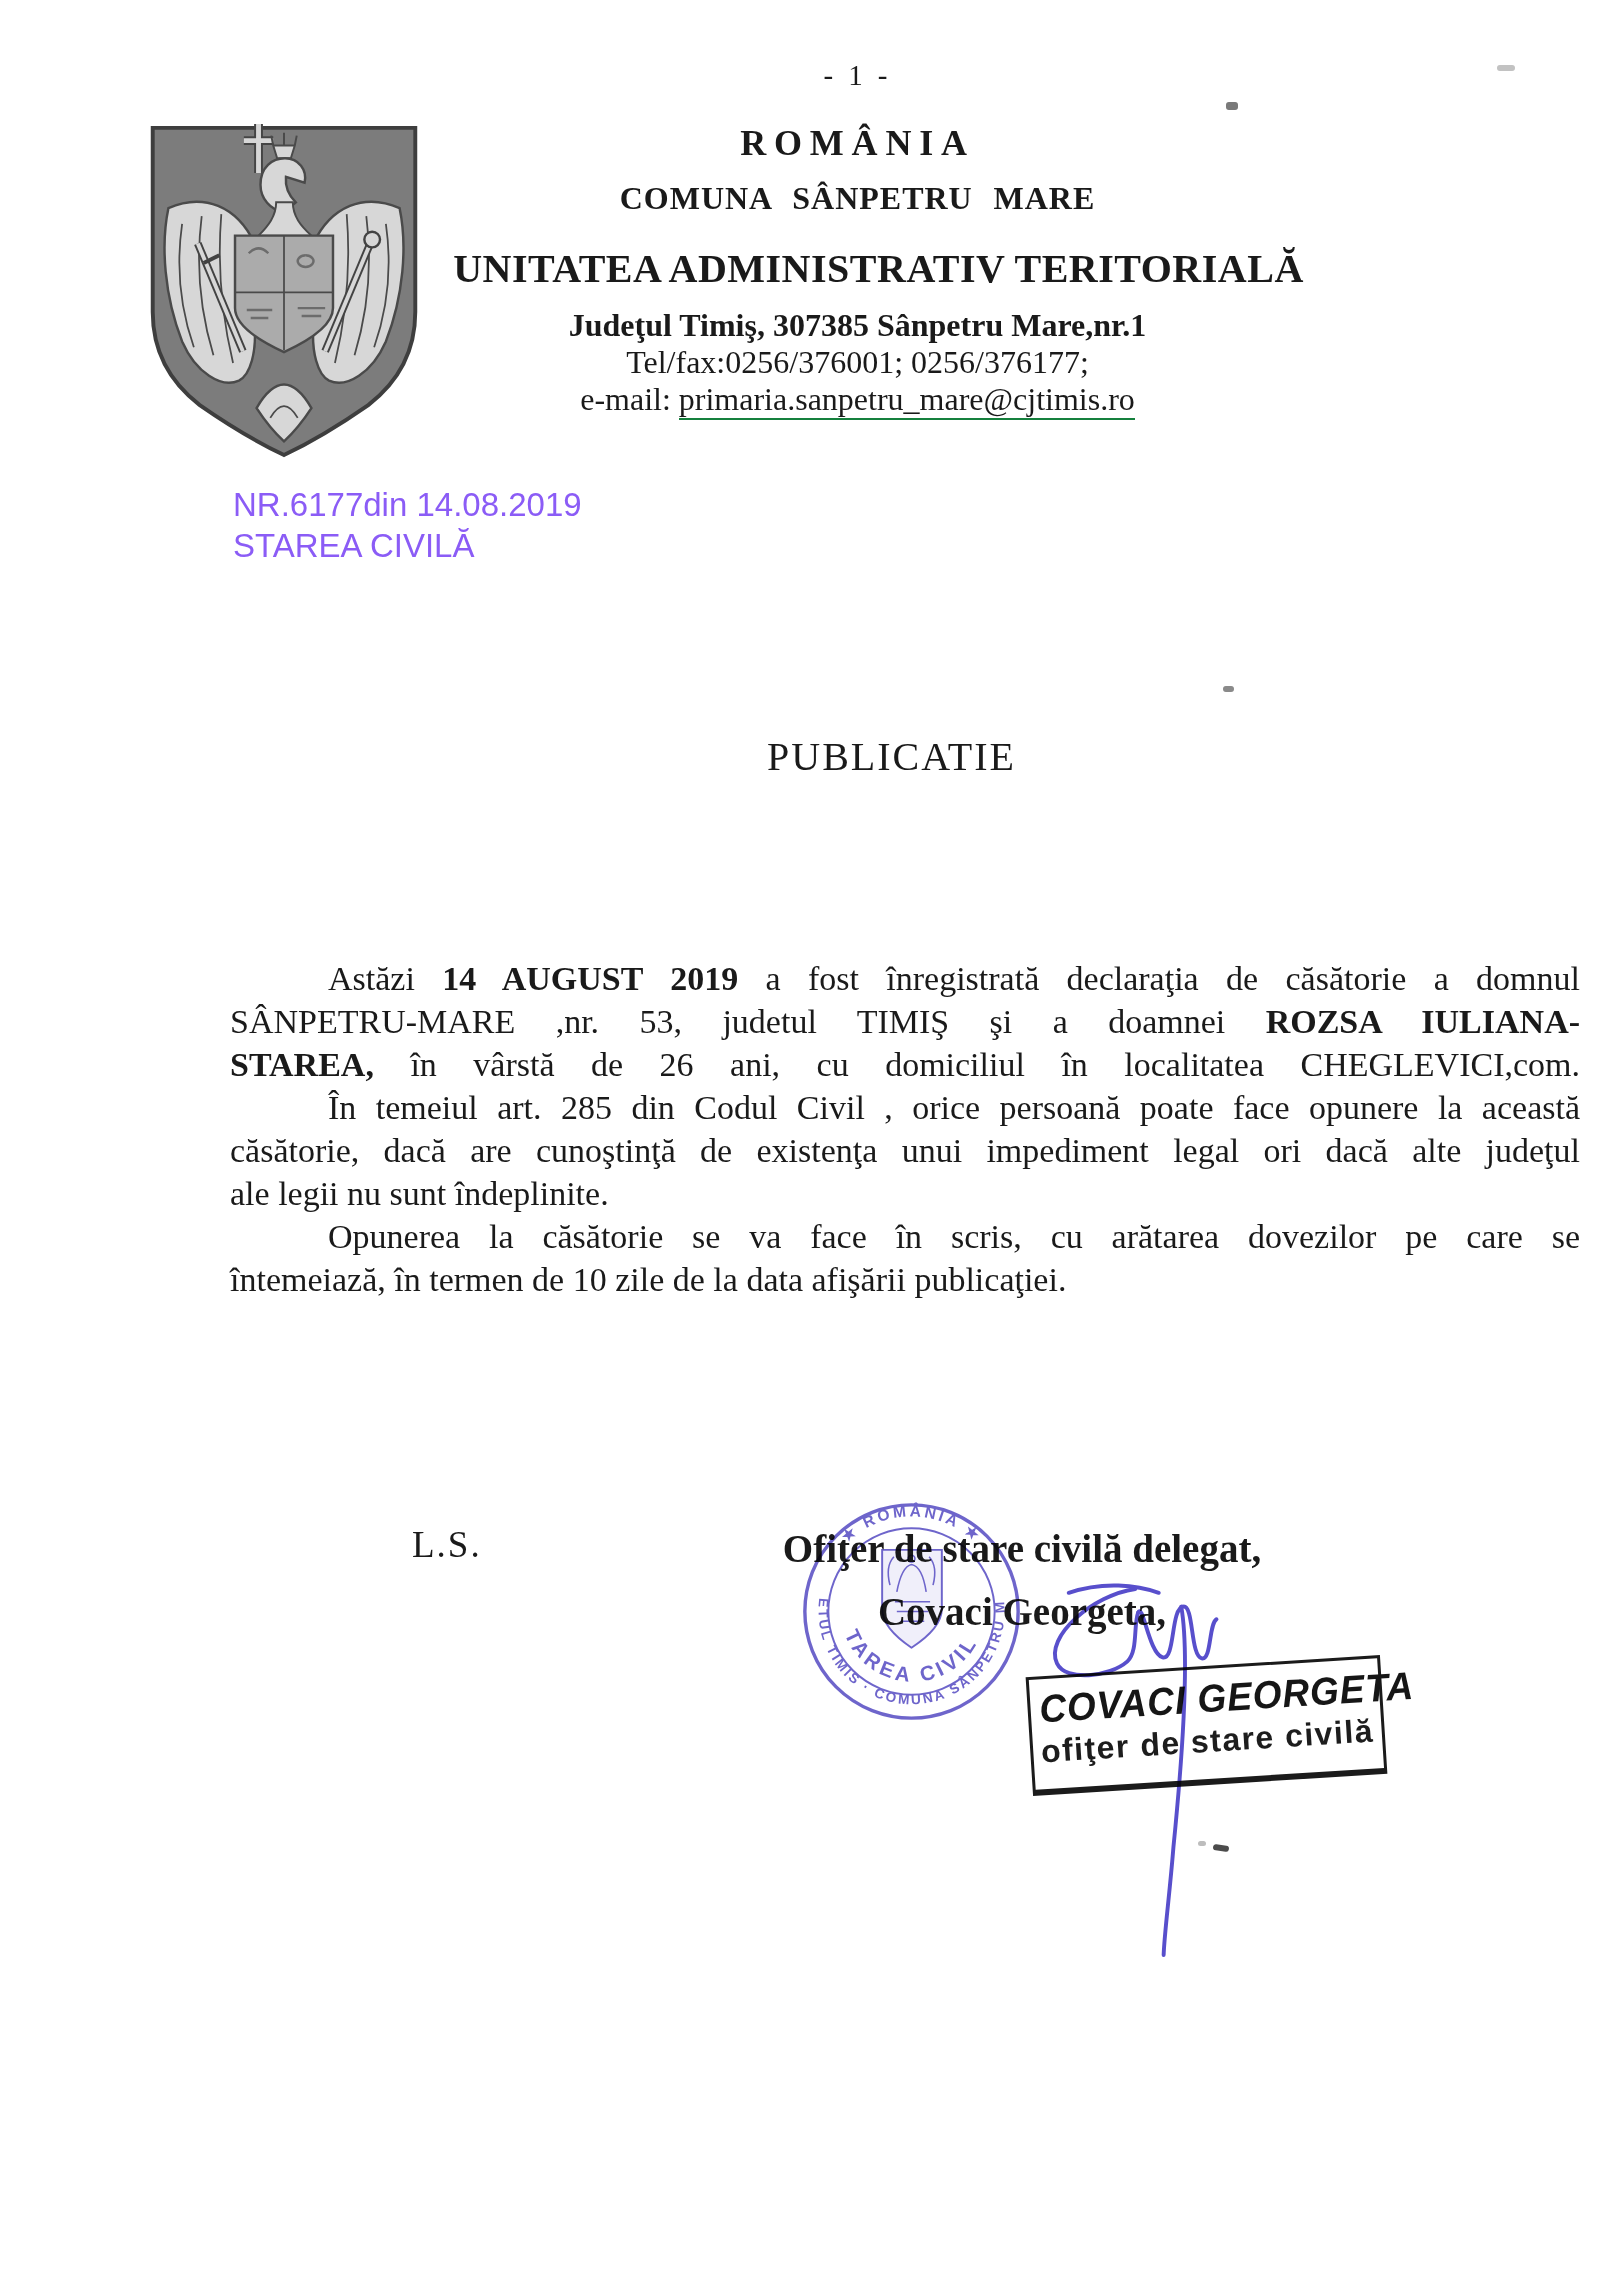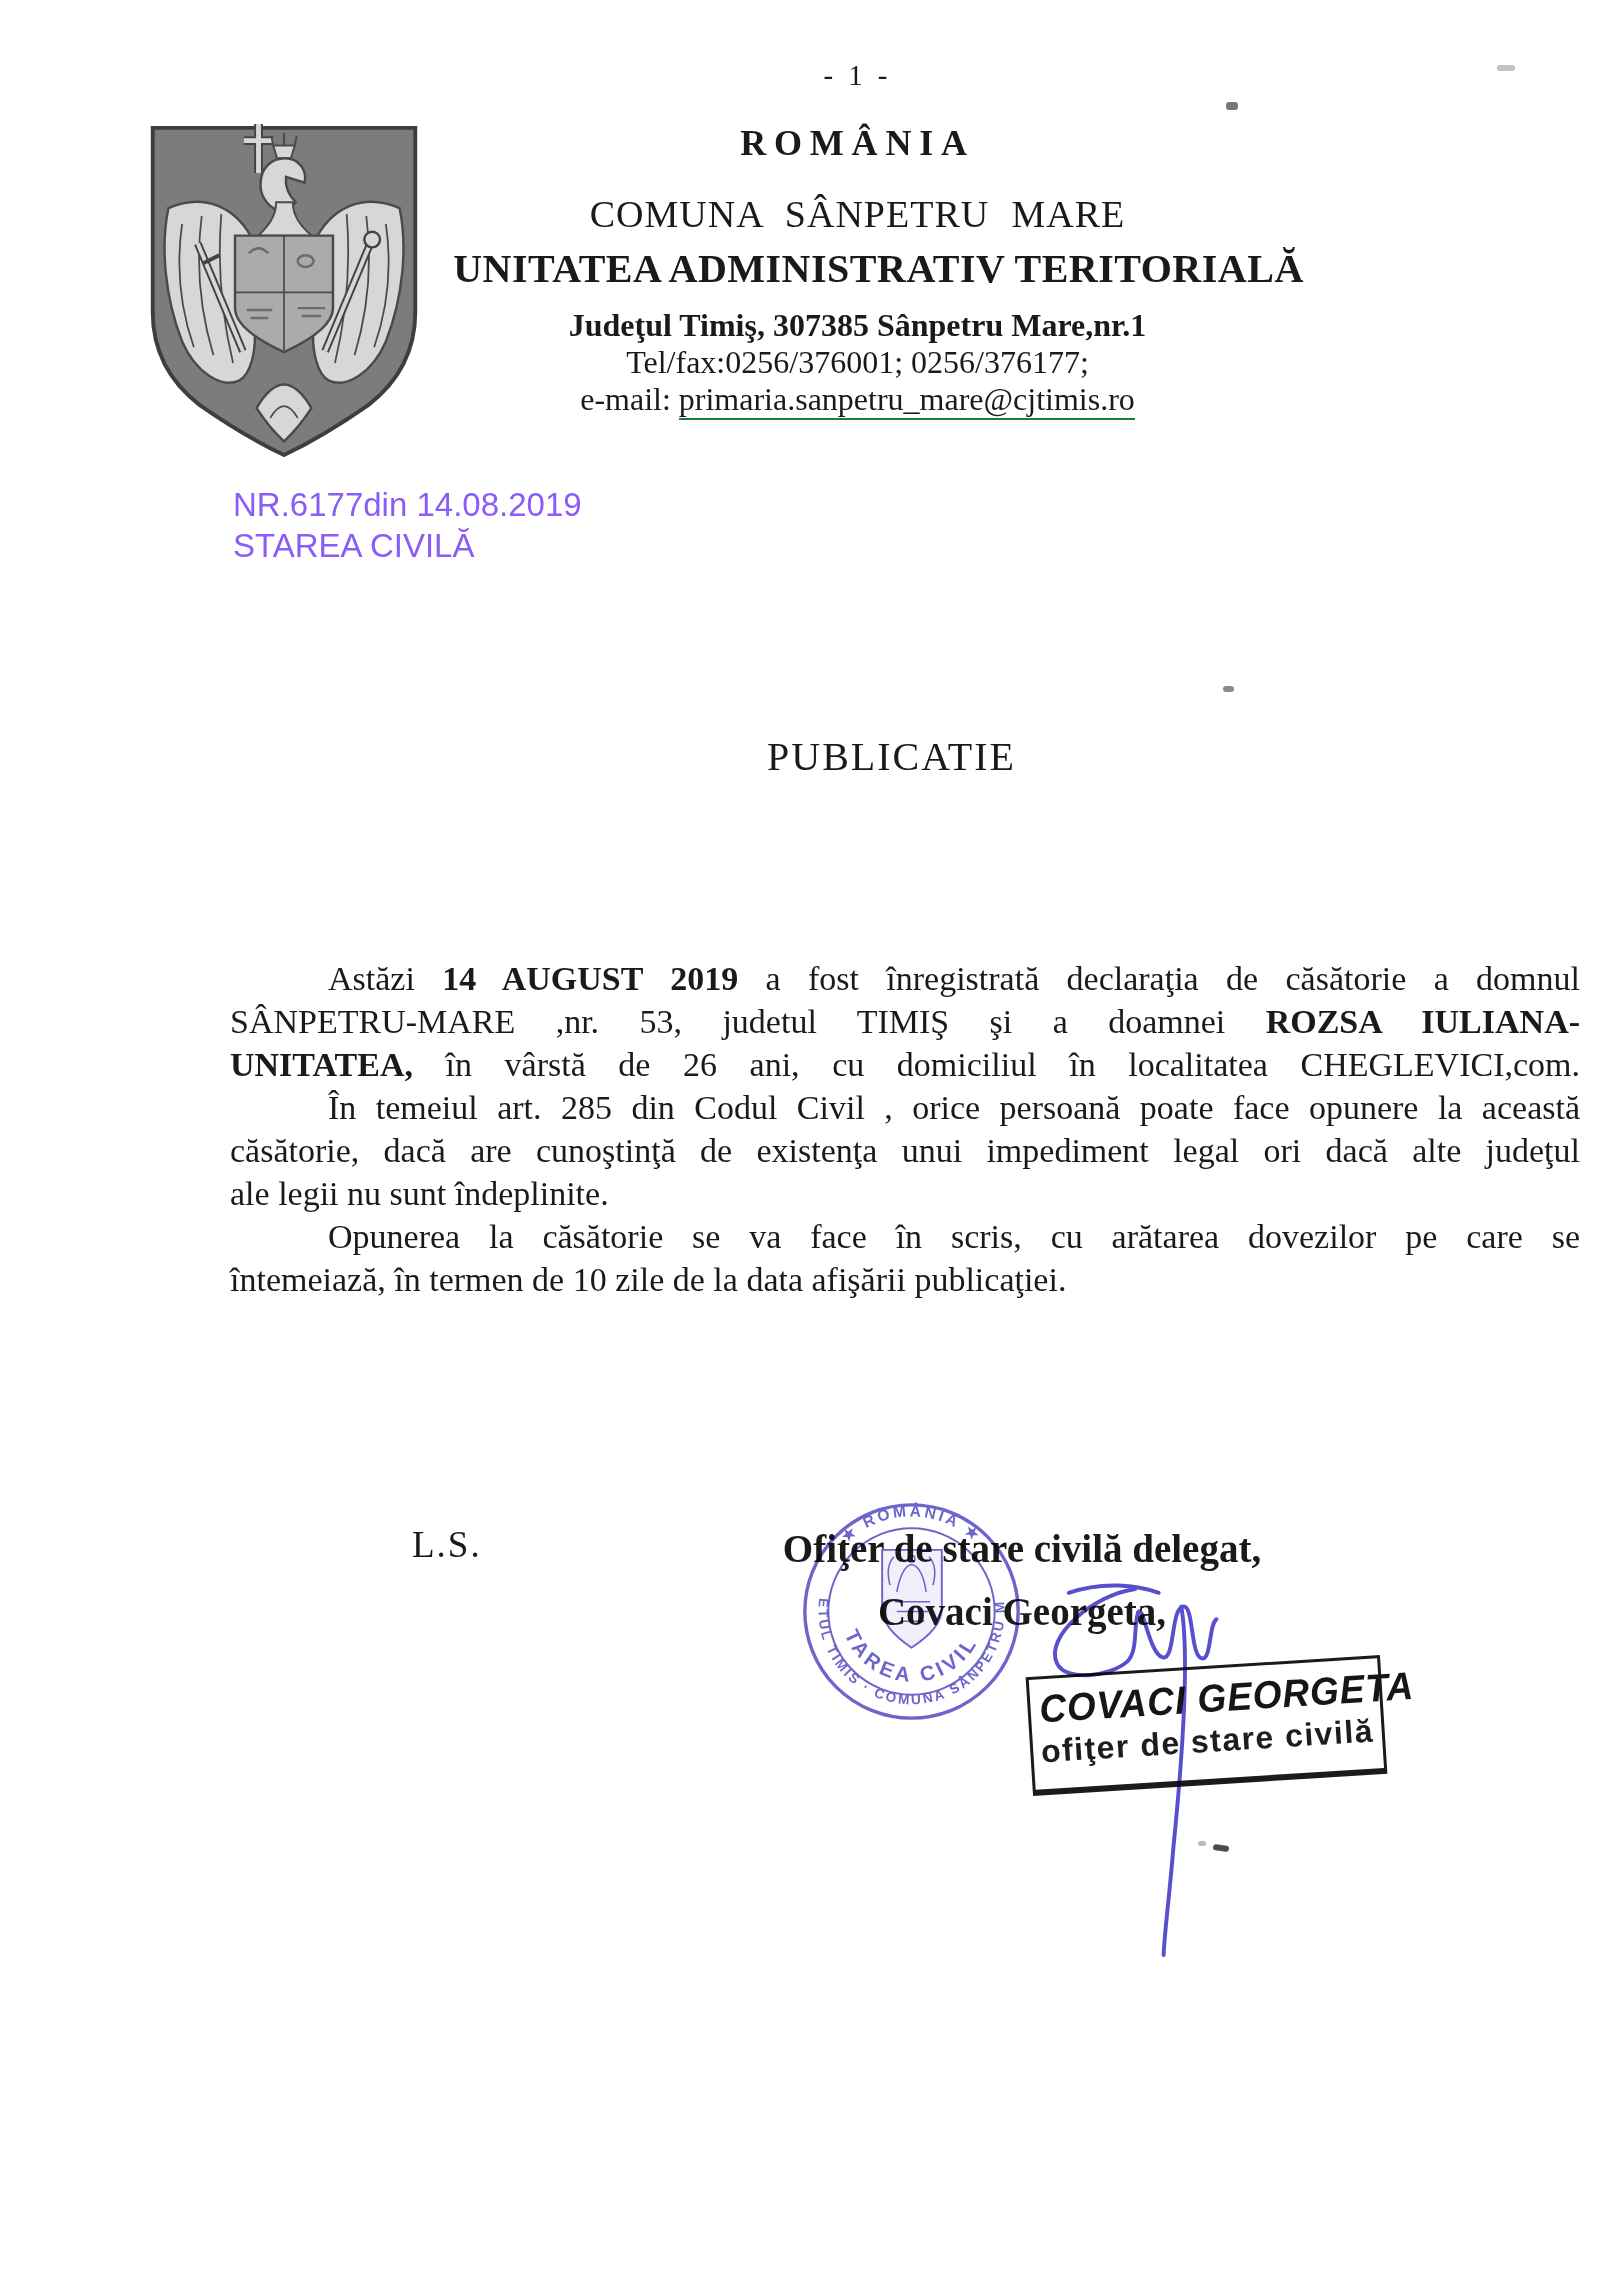--- a/index.html
+++ b/index.html
@@ -6,21 +6,21 @@
   .page{
     position:relative; width:1620px; height:2292px; background:#ffffff;
     margin:0 auto; overflow:hidden;
     font-family:"Liberation Serif", serif; color:#1a1a1a;
   }
   .abs{position:absolute;}
   
   .hdr-line{position:absolute; left:333px; width:1049px; text-align:center; white-space:nowrap;}
   .pagenum{top:59px; font-size:29px; letter-spacing:3.9px;}
   .country{top:122px; font-size:36px; font-weight:bold; letter-spacing:7.8px;}
-  .commune{top:192px; font-size:38px; font-weight:normal; letter-spacing:1px; word-spacing:11.8px;}
+  .commune{top:180px; font-size:32px; font-weight:bold; letter-spacing:1px; word-spacing:11.8px;}
   .uat{top:245px; font-size:40px; font-weight:bold; letter-spacing:0.5px;padding-left:21px;}
   .address{top:307px; font-size:32px; font-weight:bold;}
   .phone{top:344px; font-size:32px;}
   .email{top:381px; font-size:32px;}
   .email .link{border-bottom:2px solid #15803d; padding-bottom:1px;}
   
   .registry{position:absolute; left:233px; top:484px; font-family:"Liberation Sans", sans-serif;
             font-size:33px; line-height:41px; color:#8b5cf6;}
   
   .doc-title{position:absolute; left:176px; top:733px; width:1431px; text-align:center;
@@ -100,21 +100,21 @@
     <div>NR.6177din 14.08.2019</div>
     <div>STAREA CIVILĂ</div>
   </div>
 
   <div class="doc-title">PUBLICATIE</div>
 
   <div class="body-block">
       <div>
         <div class="bline indent"><span>Astăzi </span><b>14 AUGUST 2019</b><span>  a fost înregistrată declaraţia de căsătorie a domnul</span></div>
         <div class="bline"><span>SÂNPETRU-MARE ,nr. 53, judetul TIMIŞ şi a doamnei </span><b>ROZSA IULIANA-</b></div>
-        <div class="bline"><b>UNITATEA,</b><span> în vârstă de 26 ani, cu domiciliul în localitatea CHEGLEVICI,com.</span></div>
+        <div class="bline"><b>STAREA,</b><span> în vârstă de 26 ani, cu domiciliul în localitatea CHEGLEVICI,com.</span></div>
       </div>
       <div>
         <div class="bline indent"><span>În temeiul art. 285 din Codul Civil , orice persoană poate face opunere la această</span></div>
         <div class="bline"><span>căsătorie, dacă are cunoştinţă de existenţa unui impediment legal ori dacă alte judeţul</span></div>
         <div class="bline lastline"><span>ale legii nu sunt îndeplinite.</span></div>
       </div>
       <div>
         <div class="bline indent"><span>Opunerea la căsătorie se va face în scris, cu arătarea dovezilor pe care se</span></div>
         <div class="bline lastline"><span>întemeiază, în termen de 10 zile de la data afişării publicaţiei.</span></div>
       </div>

